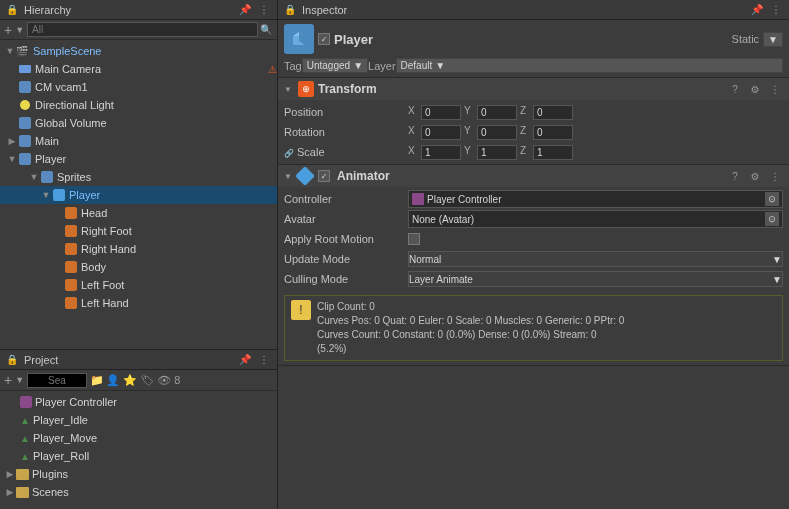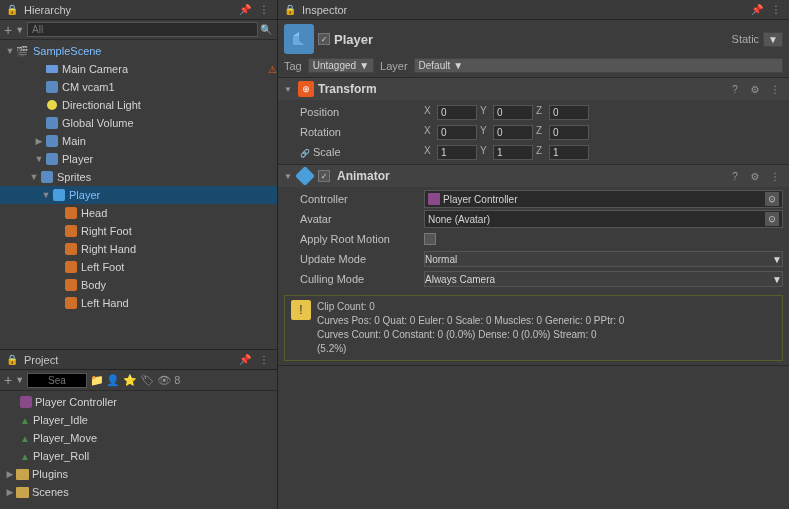--- a/index.html
+++ b/index.html
@@ -117,21 +117,21 @@
     }
     .camera-icon {
       width: 12px; height: 8px;
       background: #6a9ade;
       border-radius: 1px;
       display: inline-block;
     }
 
     
     .depth-0 { padding-left: 4px; }
-    .depth-1 { padding-left: 33px; }
+    .depth-1 { padding-left: 6px; }
     .depth-2 { padding-left: 28px; }
     .depth-3 { padding-left: 40px; }
     .depth-4 { padding-left: 52px; }
 
     .scene-name { color: #7fbfff; text-align: center; }
     .prefab-name { color: #7fbfff; }
 
     
     .project-panel {
       width: 278px;
@@ -221,21 +221,20 @@
       font-size: 10px;
       padding: 1px 4px;
       cursor: pointer;
       display: inline-flex;
       align-items: center;
       gap: 3px;
     }
     .tag-layer-row {
       display: flex;
       align-items: center;
-      gap: 6px;
       font-size: 11px;
     }
     .tag-layer-label { color: #aaa; }
 
     
     .component-section {
       border-bottom: 1px solid #2a2a2a;
     }
     .component-header {
       display: flex;
@@ -277,21 +276,20 @@
       display: flex;
       align-items: center;
       height: 20px;
       gap: 4px;
     }
     .prop-label {
       width: 120px;
       color: #c0c0c0;
       font-size: 11px;
       flex-shrink: 0;
-      margin-left: 16px;
     }
     .prop-value {
       flex: 1;
       display: flex;
       gap: 3px;
       align-items: center;
     }
     .xyz-group {
       display: flex;
       gap: 3px;
@@ -522,29 +520,29 @@
               <span class="cube-icon-orange"></span>
             </span>
           <span>Right Hand</span>
         </div>
 
         <div class="tree-item depth-4">
           <span class="tree-arrow" style="visibility:hidden;">▶</span>
           <span class="tree-icon">
               <span class="cube-icon-orange"></span>
             </span>
+          <span>Body</span>
+        </div>
+
+        <div class="tree-item depth-4">
+          <span class="tree-arrow" style="visibility:hidden;">▶</span>
+          <span class="tree-icon">
+              <span class="cube-icon-orange"></span>
+            </span>
           <span>Left Foot</span>
-        </div>
-
-        <div class="tree-item depth-4">
-          <span class="tree-arrow" style="visibility:hidden;">▶</span>
-          <span class="tree-icon">
-              <span class="cube-icon-orange"></span>
-            </span>
-          <span>Body</span>
         </div>
 
         <div class="tree-item depth-4">
           <span class="tree-arrow" style="visibility:hidden;">▶</span>
           <span class="tree-icon">
               <span class="cube-icon-orange"></span>
             </span>
           <span>Left Hand</span>
         </div>
 
@@ -741,21 +739,21 @@
           <span class="prop-label">Update Mode</span>
           <div class="field-dropdown">
             <span>Normal</span>
             <span>▼</span>
           </div>
         </div>
 
         <div class="prop-row">
           <span class="prop-label">Culling Mode</span>
           <div class="field-dropdown">
-            <span>Always Camera</span>
+            <span>Layer Animate</span>
             <span>▼</span>
           </div>
         </div>
 
       </div>
 
       <div class="warning-box">
         <div class="warning-icon">!</div>
         <div class="warning-text">
           <div>Clip Count: 0</div>

